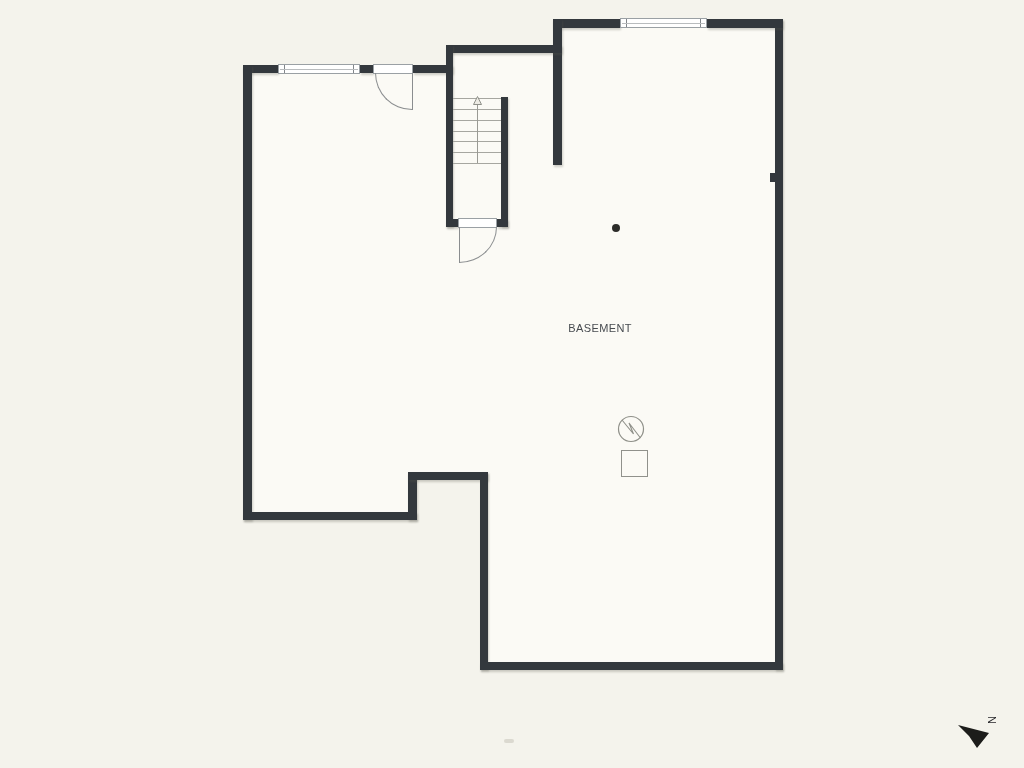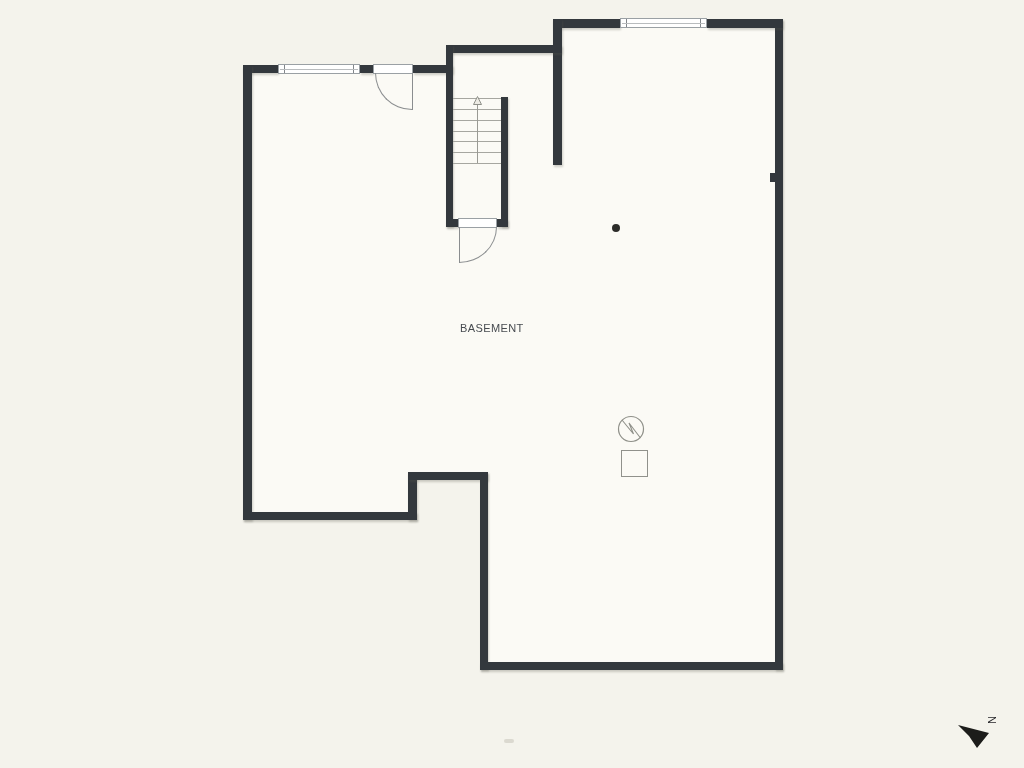--- a/index.html
+++ b/index.html
@@ -21,21 +21,21 @@
   .win .tick.l{left:5px;}
   .win .tick.r{right:5px;}
   .win .mid{position:absolute;left:1px;right:1px;top:50%;height:1px;background:#b9bcbe;}
   .thinv{position:absolute;width:1px;background:var(--line);z-index:3;}
   .thinh{position:absolute;height:1px;background:var(--lite);z-index:3;}
   .arc{position:absolute;box-sizing:border-box;z-index:3;}
   .arc.br{border-right:1px solid var(--line);border-bottom:1px solid var(--line);border-bottom-right-radius:100% 100%;}
   .arc.bl{border-left:1px solid var(--line);border-bottom:1px solid var(--line);border-bottom-left-radius:100% 100%;}
   .sym-square{position:absolute;left:621px;top:450px;width:27px;height:27px;border:1px solid #90918b;box-sizing:border-box;z-index:3;}
   .dot{position:absolute;left:612px;top:224px;width:8px;height:8px;border-radius:50%;background:#2c2c29;z-index:3;}
-  .room-label{position:absolute;left:460px;top:322px;width:140px;text-align:left;
+  .room-label{position:absolute;left:492px;top:322px;width:140px;text-align:right;
     font-size:11px;letter-spacing:.4px;color:var(--text);z-index:4;}
   .north-label{position:absolute;left:988px;top:714px;font-size:11px;color:#26262a;z-index:4;}
   .north-label span{display:inline-block;transform:rotate(90deg);font-weight:400;}
   .speck{position:absolute;left:504px;top:739px;width:10px;height:4px;background:rgba(188,186,176,.45);border-radius:2px;z-index:1;}
   #floor-svg{z-index:1;}
   #symbols-svg{z-index:3;}
 </style>
 </head>
 <body>
 

